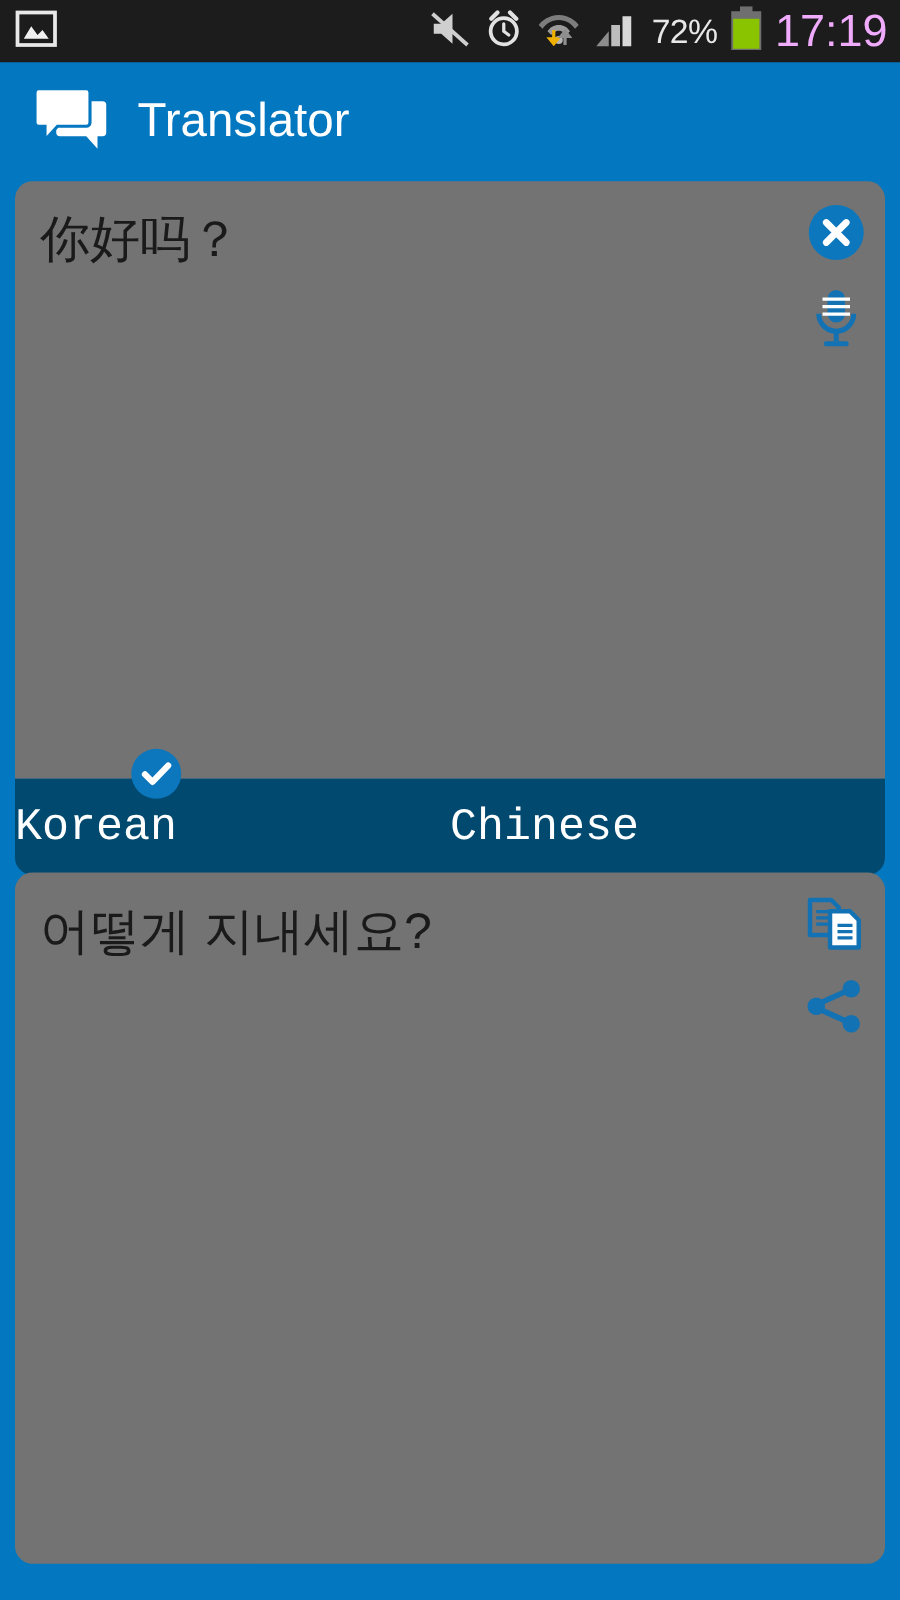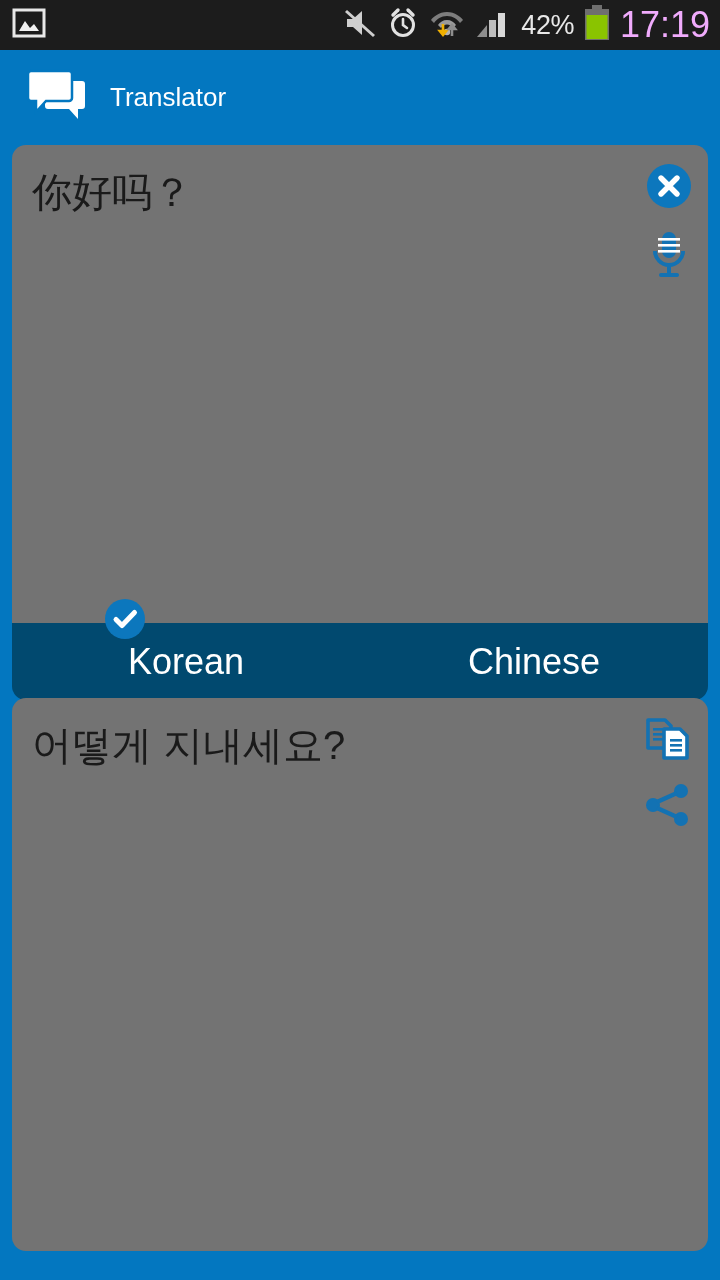--- a/index.html
+++ b/index.html
@@ -40,21 +40,21 @@
   
   .appbar {
     position:absolute; left:0; top:50px;
     width:720px; height:95px;
     background:#0377c0;
     display:flex; align-items:center;
     padding-left:26px;
   }
   .appbar-title {
     color:#ffffff;
-    font-size:26px;
+    font-size:38px;
     margin-left:20px;
     font-weight:400;
   }
 
   
   .card {
     position:absolute;
     left:12px; width:696px;
     background:#737373;
   }
@@ -88,23 +88,24 @@
     position:absolute;
     left:12px; top:623px;
     width:696px; height:77px;
     background:#01496f;
     border-radius:0 0 14px 14px;
     display:flex; align-items:center;
   }
   .lang-slot {
     flex:1 1 50%;
     position:relative;
-    display:flex; align-items:center; justify-content:center;
+    display:flex; align-items:center; 
     height:100%;
     cursor:pointer;
+    font-family:Liberation Mono, monospace;
   }
   .lang-label {
     color:#ffffff;
     font-size:36px;
     font-weight:400;
   }
   .lang-check {
     position:absolute;
     top:-24px;
     left:50%; margin-left:-81px;
@@ -154,21 +155,21 @@
           <path d="M23 30 v-9 M23 19 l3.2 4 h-6.4 Z" fill="#8e8e8e" stroke="#8e8e8e" stroke-width="2.6"></path>
         </svg>
       </span>
       <span class="sb-icon">
         <svg width="36" height="32" viewBox="0 0 36 32">
           <path d="M2 30 L12 18 L12 30 Z" fill="#8d8d8d"></path>
           <rect x="14" y="13" width="7" height="17" fill="#bdbdbd"></rect>
           <rect x="23" y="6" width="7" height="24" fill="#d8d8d8"></rect>
         </svg>
       </span>
-      <span class="sb-battery-pct">42%</span>
+      <span class="sb-battery-pct">72%</span>
       <span class="sb-icon">
         <svg width="26" height="36" viewBox="0 0 26 36">
           <rect x="8" y="0" width="10" height="5" fill="#6f6f6f"></rect>
           <rect x="1" y="4" width="24" height="31" fill="#6f6f6f"></rect>
           <rect x="2.5" y="10" width="21" height="24" fill="#8ac400"></rect>
         </svg>
       </span>
       <span class="sb-clock">17:19</span>
     </div>
   </div>

